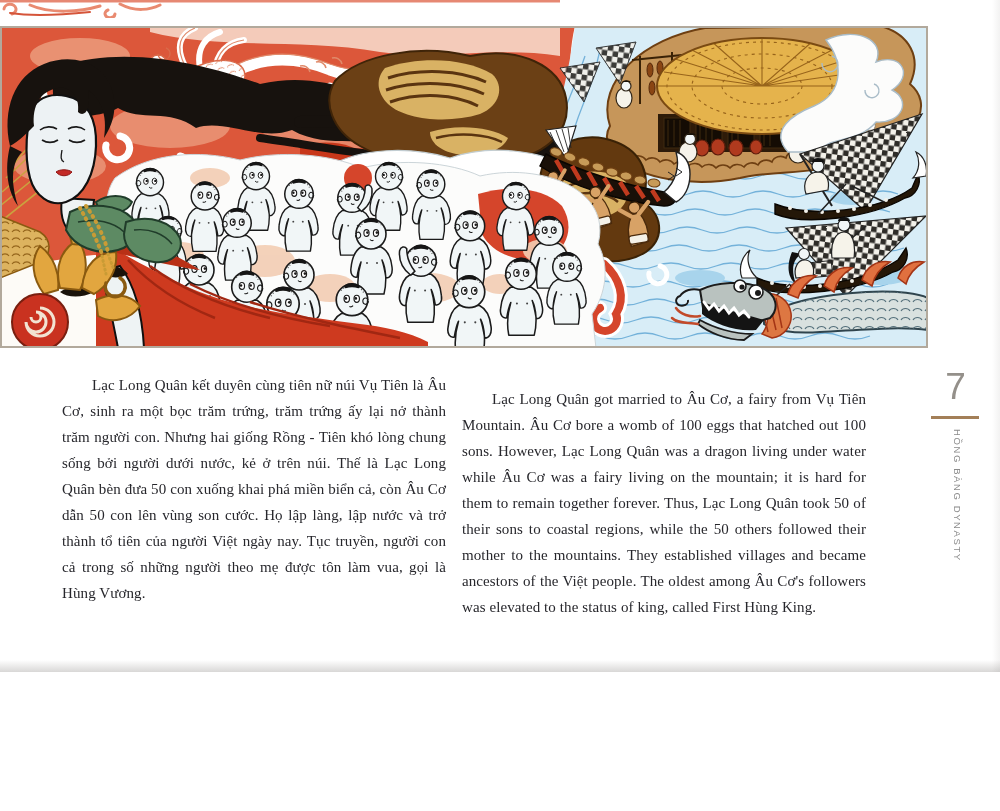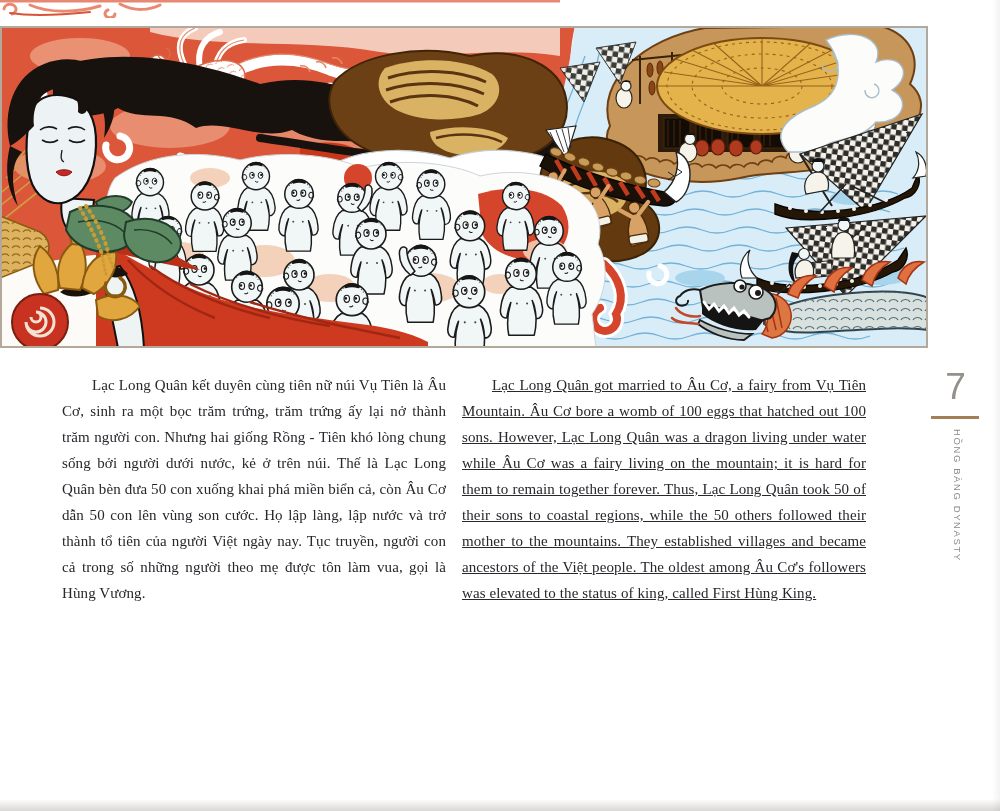--- a/index.html
+++ b/index.html
@@ -1,24 +1,24 @@
 <!DOCTYPE html>
 <html><head>
 <meta charset="utf-8">
 <style>
   html,body{margin:0;padding:0;background:#ffffff;}
-  .book-page{position:relative;width:1000px;height:811px;background:#ffffff;overflow:hidden;
+  .book-page{position:relative;width:1000px;height:672px;background:#ffffff;overflow:hidden;
     font-family:"Liberation Serif","DejaVu Serif",serif;}
   .top-bleed{position:absolute;left:0;top:0;}
   .illustration{position:absolute;left:0;top:26px;width:928px;height:322px;margin:0;}
   .illustration svg{display:block;}
   .text-block p{margin:0;text-align:justify;font-size:15px;line-height:26px;color:#27272c;
     text-indent:30px;letter-spacing:.1px;}
   .col-vi{position:absolute;left:62px;top:372px;width:384px;}
-  .col-en{position:absolute;left:462px;top:372px;width:404px;text-decoration:underline;}
+  .col-en{position:absolute;left:462px;top:386px;width:404px;}
   .page-number{position:absolute;left:928px;top:366px;width:56px;text-align:center;
     font-family:"Liberation Sans","DejaVu Sans",sans-serif;font-weight:300;font-size:37px;
     color:#94908a;letter-spacing:1px;}
   .chapter-rule{position:absolute;left:931px;top:416px;width:48px;height:2.5px;background:#a37f58;}
   .side-label{position:absolute;left:963px;top:429px;transform:rotate(90deg);transform-origin:left top;
     font-family:"Liberation Sans","DejaVu Sans",sans-serif;font-size:9.5px;letter-spacing:1.6px;
     color:#8b8b8b;white-space:nowrap;}
   .scan-shadow-bottom{position:absolute;left:0;bottom:0;width:100%;height:12px;
     background:linear-gradient(to bottom,rgba(80,75,70,0),rgba(80,75,70,.22));}
   .scan-shadow-right{position:absolute;top:0;right:0;width:8px;height:100%;

